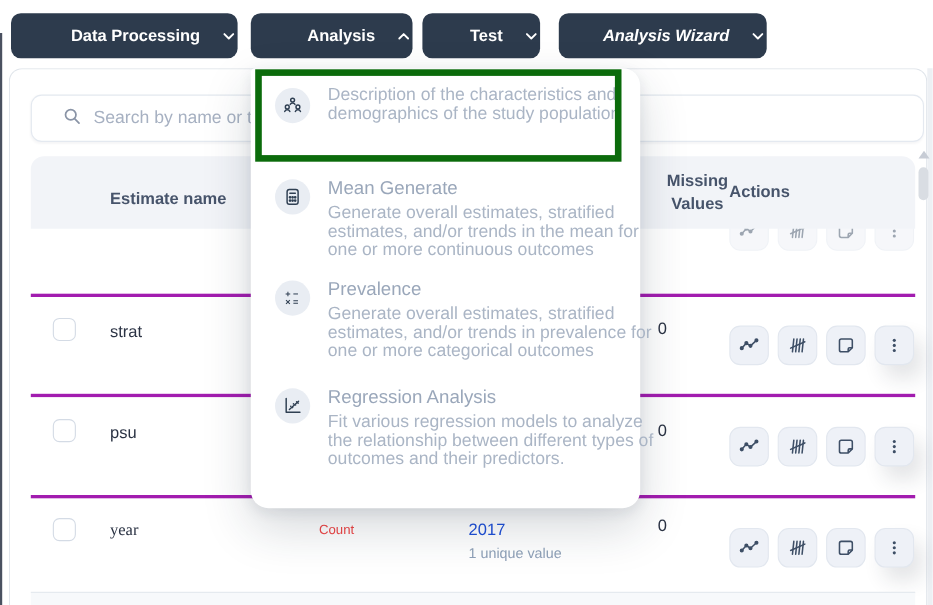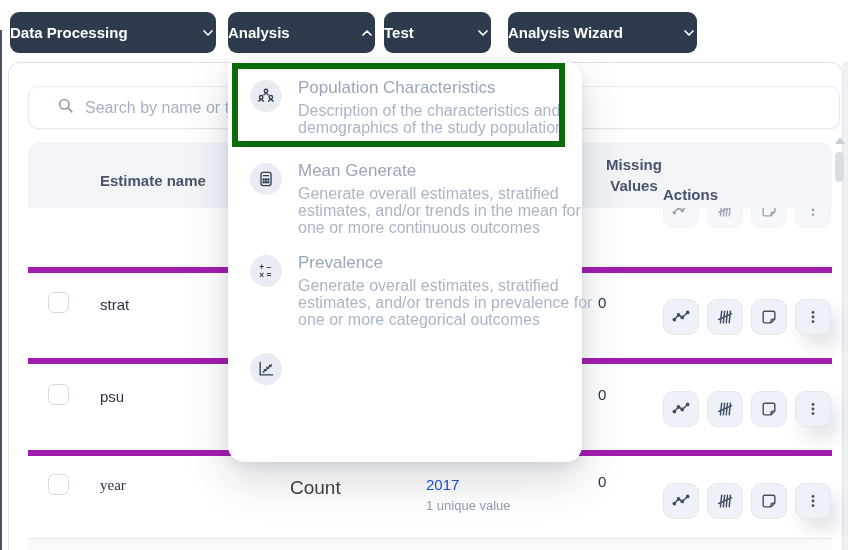--- a/index.html
+++ b/index.html
@@ -5,21 +5,21 @@
   * { margin:0; padding:0; box-sizing:border-box; }
   html,body { width:848px; height:550px; overflow:hidden; }
   body { font-family:"Liberation Sans", sans-serif; background:#ffffff; }
   .page { position:relative; width:848px; height:550px; background:#fff; }
 
   .edge-sliver { position:absolute; left:0; top:30px; width:2px; height:520px; background:#4a5160; }
   .right-gutter { position:absolute; left:843px; top:62px; width:5px; height:488px; background:#edf0f4; }
 
   
   .nav-btn { position:absolute; top:12px; height:41px; background:#2d3b4d; border-radius:9px;
-             color:#fff; display:flex; align-items:center; justify-content:space-between; gap:18px;
+             color:#fff; display:flex; align-items:center; justify-content:flex-end; gap:18px;
              font-size:15px; font-weight:600; cursor:pointer; }
   .nav-btn svg { display:block; }
 
   
   .card { position:absolute; left:8px; top:62px; width:835px; height:488px; background:#fff;
           border:1px solid #dfe4ea; border-bottom:none; border-radius:12px 12px 0 0; }
 
   
   .search { position:absolute; left:28px; top:86px; width:812px; height:43px; background:#fff;
             border:1px solid #e4e9f0; border-radius:10px; display:flex; align-items:center;
@@ -28,28 +28,28 @@
                   font-family:"Liberation Sans", sans-serif; background:transparent; }
   .search input::placeholder { color:#a7b1c2; }
 
   
   .table { position:absolute; left:28px; top:142px; width:816px; height:408px; }
   .thead { position:absolute; left:0; top:0; width:804px; height:66px; background:#f2f4f8;
            border-radius:12px 12px 0 0; z-index:2; }
   .th { position:absolute; font-size:15px; font-weight:700; color:#47546b; }
   .th-var { left:72px; top:30px; }
   .th-missing { left:540px; top:12px; width:132px; text-align:center; line-height:21px; }
-  .th-actions { left:635px; top:44px; }
-
-  .row { position:absolute; left:0; width:804px; border-top:6px solid #a21caf; background:#fff; }
+  .th-actions { left:635px; top:24px; }
+
+  .row { position:absolute; left:0; width:804px; border-top:3px solid #a21caf; background:#fff; }
   .row-partial { position:absolute; left:0; top:50px; width:804px; height:45px; z-index:1; opacity:.5; }
   .checkbox { position:absolute; left:20px; width:21px; height:21px; border:1.5px solid #d4dbe5;
               border-radius:6px; background:#fff; cursor:pointer; }
   .cell-name { position:absolute; left:72px; font-size:15px; font-weight:500; color:#2b3344; }
-  .cell-type { position:absolute; left:262px; font-size:19px; color:#404040; }
+  .cell-type { position:absolute; left:262px; font-size:12px; color:#ef4444; }
   .cell-value { position:absolute; left:398px; font-size:15px; color:#1d4ed8; }
   .cell-note { position:absolute; left:398px; font-size:13px; color:#8fa1b8; }
   .cell-missing { position:absolute; left:570px; font-size:15px; color:#2b3344; }
 
   .act-btn { position:absolute; width:36px; height:36px; border-radius:10px; background:#eef1f7;
              border:1px solid #e2e7ef; display:flex; align-items:center; justify-content:center;
              cursor:pointer; }
   .act-btn svg { display:block; }
   .act-1 { left:635px; } .act-2 { left:679px; } .act-3 { left:723px; }
   .act-4 { left:767px; box-shadow:8px 12px 18px rgba(30,40,60,.12); }
@@ -102,21 +102,21 @@
     </span>
   </div>
   <div class="nav-btn" style="left:384px; width:107px;">
     <span>Test</span>
     <span>
       <svg width="16" height="16" viewBox="0 0 24 24" fill="none" stroke="#fff" stroke-width="2.6" stroke-linecap="round" stroke-linejoin="round">
           <polyline points="6 9 12 15 18 9"></polyline>
         </svg>
     </span>
   </div>
-  <div class="nav-btn" style="left:508px; width:189px;">
+  <div class="nav-btn" style="left:508px; width:189px;font-style:italic;">
     <span>Analysis Wizard</span>
     <span>
       <svg width="16" height="16" viewBox="0 0 24 24" fill="none" stroke="#fff" stroke-width="2.6" stroke-linecap="round" stroke-linejoin="round">
           <polyline points="6 9 12 15 18 9"></polyline>
         </svg>
     </span>
   </div>
 
   <div class="card"></div>
 
@@ -301,21 +301,20 @@
         <svg width="20" height="20" viewBox="0 0 24 24" fill="none" stroke="#2f3f52" stroke-width="1.6" stroke-linecap="round">
             <circle cx="12" cy="6" r="2.1"></circle>
             <path d="M9.4 10.7a3 3 0 0 1 5.2 0"></path>
             <circle cx="6.2" cy="13.5" r="2.1"></circle>
             <path d="M3.4 18.4a3 3 0 0 1 5.6 0"></path>
             <circle cx="17.8" cy="13.5" r="2.1"></circle>
             <path d="M15 18.4a3 3 0 0 1 5.6 0"></path>
           </svg>
       </div>
       <div>
-        <div class="mi-title">Population Characteristics</div>
         <div class="mi-desc">Description of the characteristics and demographics of the study population</div>
       </div>
     </div>
 
     <div class="menu-item mi-2">
       <div class="mi-icon">
         <svg width="20" height="20" viewBox="0 0 24 24" fill="none" stroke="#2f3f52" stroke-width="1.6" stroke-linecap="round">
             <rect x="6" y="4" width="12" height="16" rx="2.5"></rect>
             <line x1="9" y1="8" x2="15" y2="8"></line>
             <circle cx="9.2" cy="12.5" r="0.7" fill="#2f3f52"></circle>
@@ -353,17 +352,21 @@
             <path d="M5 4v15h15"></path>
             <line x1="8.5" y1="16" x2="18.5" y2="7"></line>
             <circle cx="10" cy="12.5" r="0.9" fill="#2f3f52" stroke="none"></circle>
             <circle cx="12" cy="13.8" r="0.9" fill="#2f3f52" stroke="none"></circle>
             <circle cx="13" cy="9.8" r="0.9" fill="#2f3f52" stroke="none"></circle>
             <circle cx="15.2" cy="11" r="0.9" fill="#2f3f52" stroke="none"></circle>
             <circle cx="16.4" cy="7.6" r="0.9" fill="#2f3f52" stroke="none"></circle>
             <circle cx="18" cy="9" r="0.9" fill="#2f3f52" stroke="none"></circle>
           </svg>
       </div>
+      <div>
+        <div class="mi-title">Regression Analysis</div>
+        <div class="mi-desc">Fit various regression models to analyze the relationship between different types of outcomes and their predictors.</div>
+      </div>
     </div>
 
     <div class="highlight-box"></div>
   </div>
 </div>
 
 </body></html>

